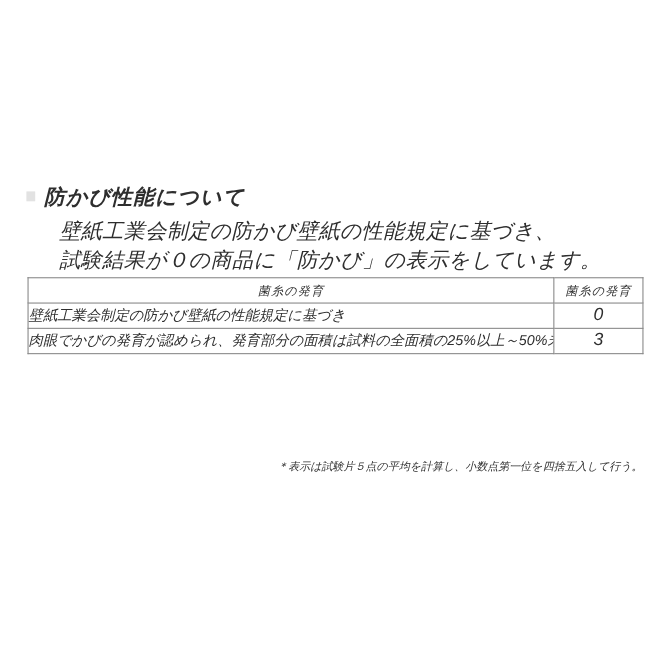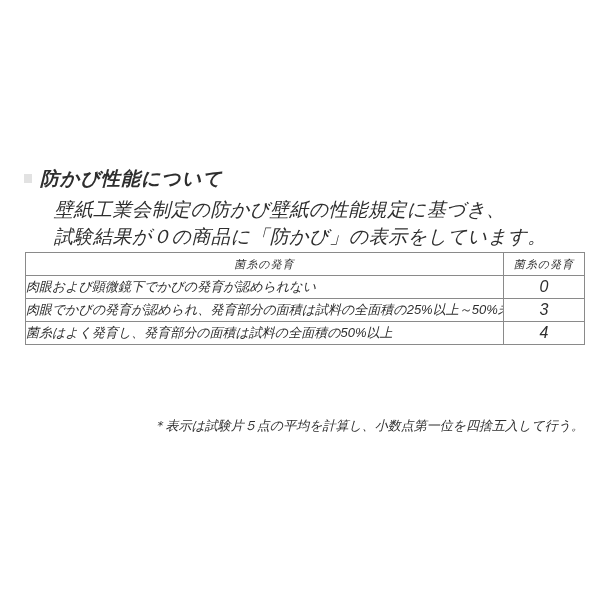--- a/index.html
+++ b/index.html
@@ -79,21 +79,21 @@
   }
   td.val-cell {
     font-size: 16px;
     text-align: center;
   }
   .footnote {
     position: absolute;
     right: 16px;
     top: 417px;
     margin: 0;
-    font-size: 13px;
+    font-size: 10px;
     letter-spacing: 0px;
     white-space: nowrap;
     text-align: right;
   }
 </style>
 </head>
 <body>
 
 <div class="canvas">
 
@@ -110,29 +110,25 @@
         <col class="col-val">
       </colgroup>
     <thead>
       <tr>
         <th>菌糸の発育</th>
         <th>菌糸の発育</th>
       </tr>
     </thead>
     <tbody>
       <tr>
-        <td class="desc-cell">肉眼および顕微鏡下でかびの発育が認められない</td>
+        <td class="desc-cell">壁紙工業会制定の防かび壁紙の性能規定に基づき</td>
         <td class="val-cell">0</td>
       </tr>
       <tr>
         <td class="desc-cell">肉眼でかびの発育が認められ、発育部分の面積は試料の全面積の25%以上～50%未満</td>
         <td class="val-cell">3</td>
-      </tr>
-      <tr>
-        <td class="desc-cell">菌糸はよく発育し、発育部分の面積は試料の全面積の50%以上</td>
-        <td class="val-cell">4</td>
       </tr>
     </tbody>
   </table>
 
   <p class="footnote">＊表示は試験片５点の平均を計算し、小数点第一位を四捨五入して行う。</p>
 
 </div>
 
 </body></html>

